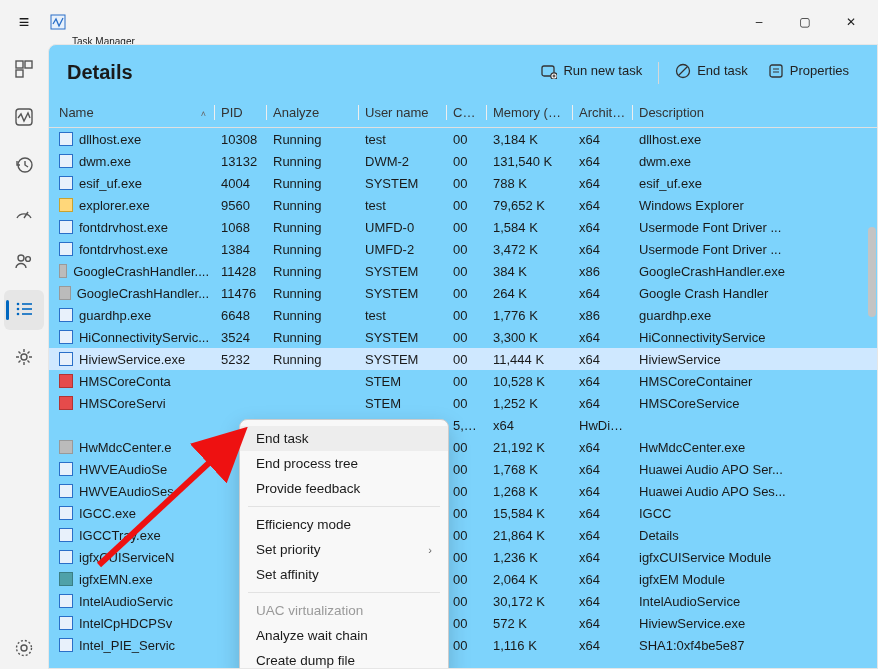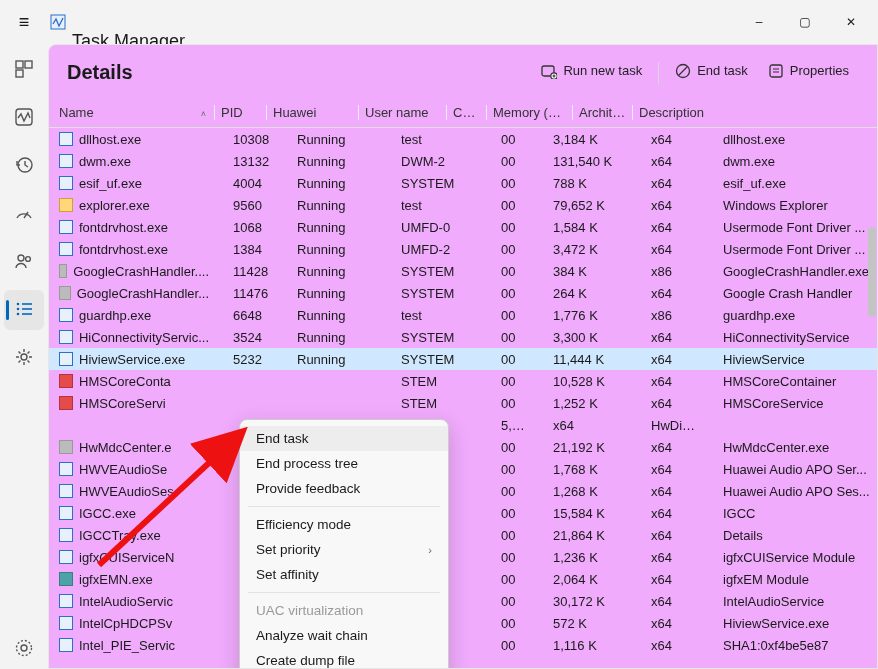--- a/index.html
+++ b/index.html
@@ -20,21 +20,21 @@
     align-items: center;
     height: 44px;
     padding: 0 4px;
     background: #f3f3f3;
   }
   .titlebar .hamburger { width: 40px; text-align: center; font-size: 18px; }
   .titlebar .app-icon {
     width: 16px; height: 16px; margin: 0 6px;
     display: inline-flex; align-items: center; justify-content: center;
   }
-  .titlebar .title { font-size: 18px; margin-top: 38px; }
+  .titlebar .title { font-size: 10px; margin-top: 38px; }
   .titlebar .spacer { flex: 1; }
   .winbtn {
     width: 46px; height: 32px;
     display: flex; align-items: center; justify-content: center;
     font-size: 12px;
   }
   
   .app-body {
     display: flex;
     height: calc(100% - 44px);
@@ -55,21 +55,21 @@
     position: relative;
   }
   .sidebar .side-item.active::before {
     content: '';
     position: absolute; left: 2px; top: 10px; bottom: 10px;
     width: 3px; background: #0067c0; border-radius: 2px;
   }
   .sidebar .spacer { flex: 1; }
   .content {
     flex: 1;
-    background: #f0abfc;
+    background: #7dd3fc;
     border-radius: 8px 0 0 0;
     border: 1px solid #e6e6e6;
     display: flex; flex-direction: column;
     overflow: hidden;
     position: relative;
   }
   
   .page-head {
     display: flex; align-items: center;
     padding: 12px 18px 10px 18px;
@@ -101,21 +101,20 @@
     padding: 0 6px;
     border-right: 1px solid #eee;
     white-space: nowrap; overflow: hidden; text-overflow: ellipsis;
     position: relative;
   }
   .sort-caret { position: absolute; right: 8px; top: 4px; font-size: 9px; color: #666; }
   .grid-body { overflow-y: auto; height: calc(100% - 30px); }
   .grid-row {
     height: 22px;
     padding-left: 4px;
-    gap: 12px;
   }
   .grid-row.selected { background: #cfe8ff; }
   .grid-row .td { padding: 0 6px; white-space: nowrap; overflow: hidden; text-overflow: ellipsis; }
   .td.num { text-align: left; padding-right: 10px; }
   .name-cell { display: flex; align-items: center; gap: 6px; }
   .row-icon { width: 14px; height: 14px; display: inline-block; border: 1px solid #2a6fc8; background: #e8f1fb; }
   .row-icon.folder { background: #ffd77a; border: 1px solid #c8a330; }
   .row-icon.red { background: #e54b4b; border: 1px solid #b23434; }
   .row-icon.grey { background: #bbb; border: 1px solid #999; }
   .row-icon.teal { background: #4fa1a8; border: 1px solid #3a7e84; }
@@ -260,21 +259,21 @@
               <line x1="5" y1="9" x2="11" y2="9" stroke="#333" stroke-width="1.2"></line>
             </svg></span>
         <span>Properties</span>
       </div>
     </div>
 
     <div class="table-wrap">
       <div class="grid-header">
         <div class="th">Name<span class="sort-caret">˄</span></div>
         <div class="th">PID</div>
-        <div class="th">Huawei</div>
+        <div class="th">Analyze</div>
         <div class="th">User name</div>
         <div class="th">CPU</div>
         <div class="th">Memory (ac...</div>
         <div class="th">Architec...</div>
         <div class="th" style="border-right:none">Description</div>
       </div>
       <div class="grid-body" id="grid-body">
           <div class="grid-row">
             <div class="td name-cell">
               <span class="row-icon "></span>

